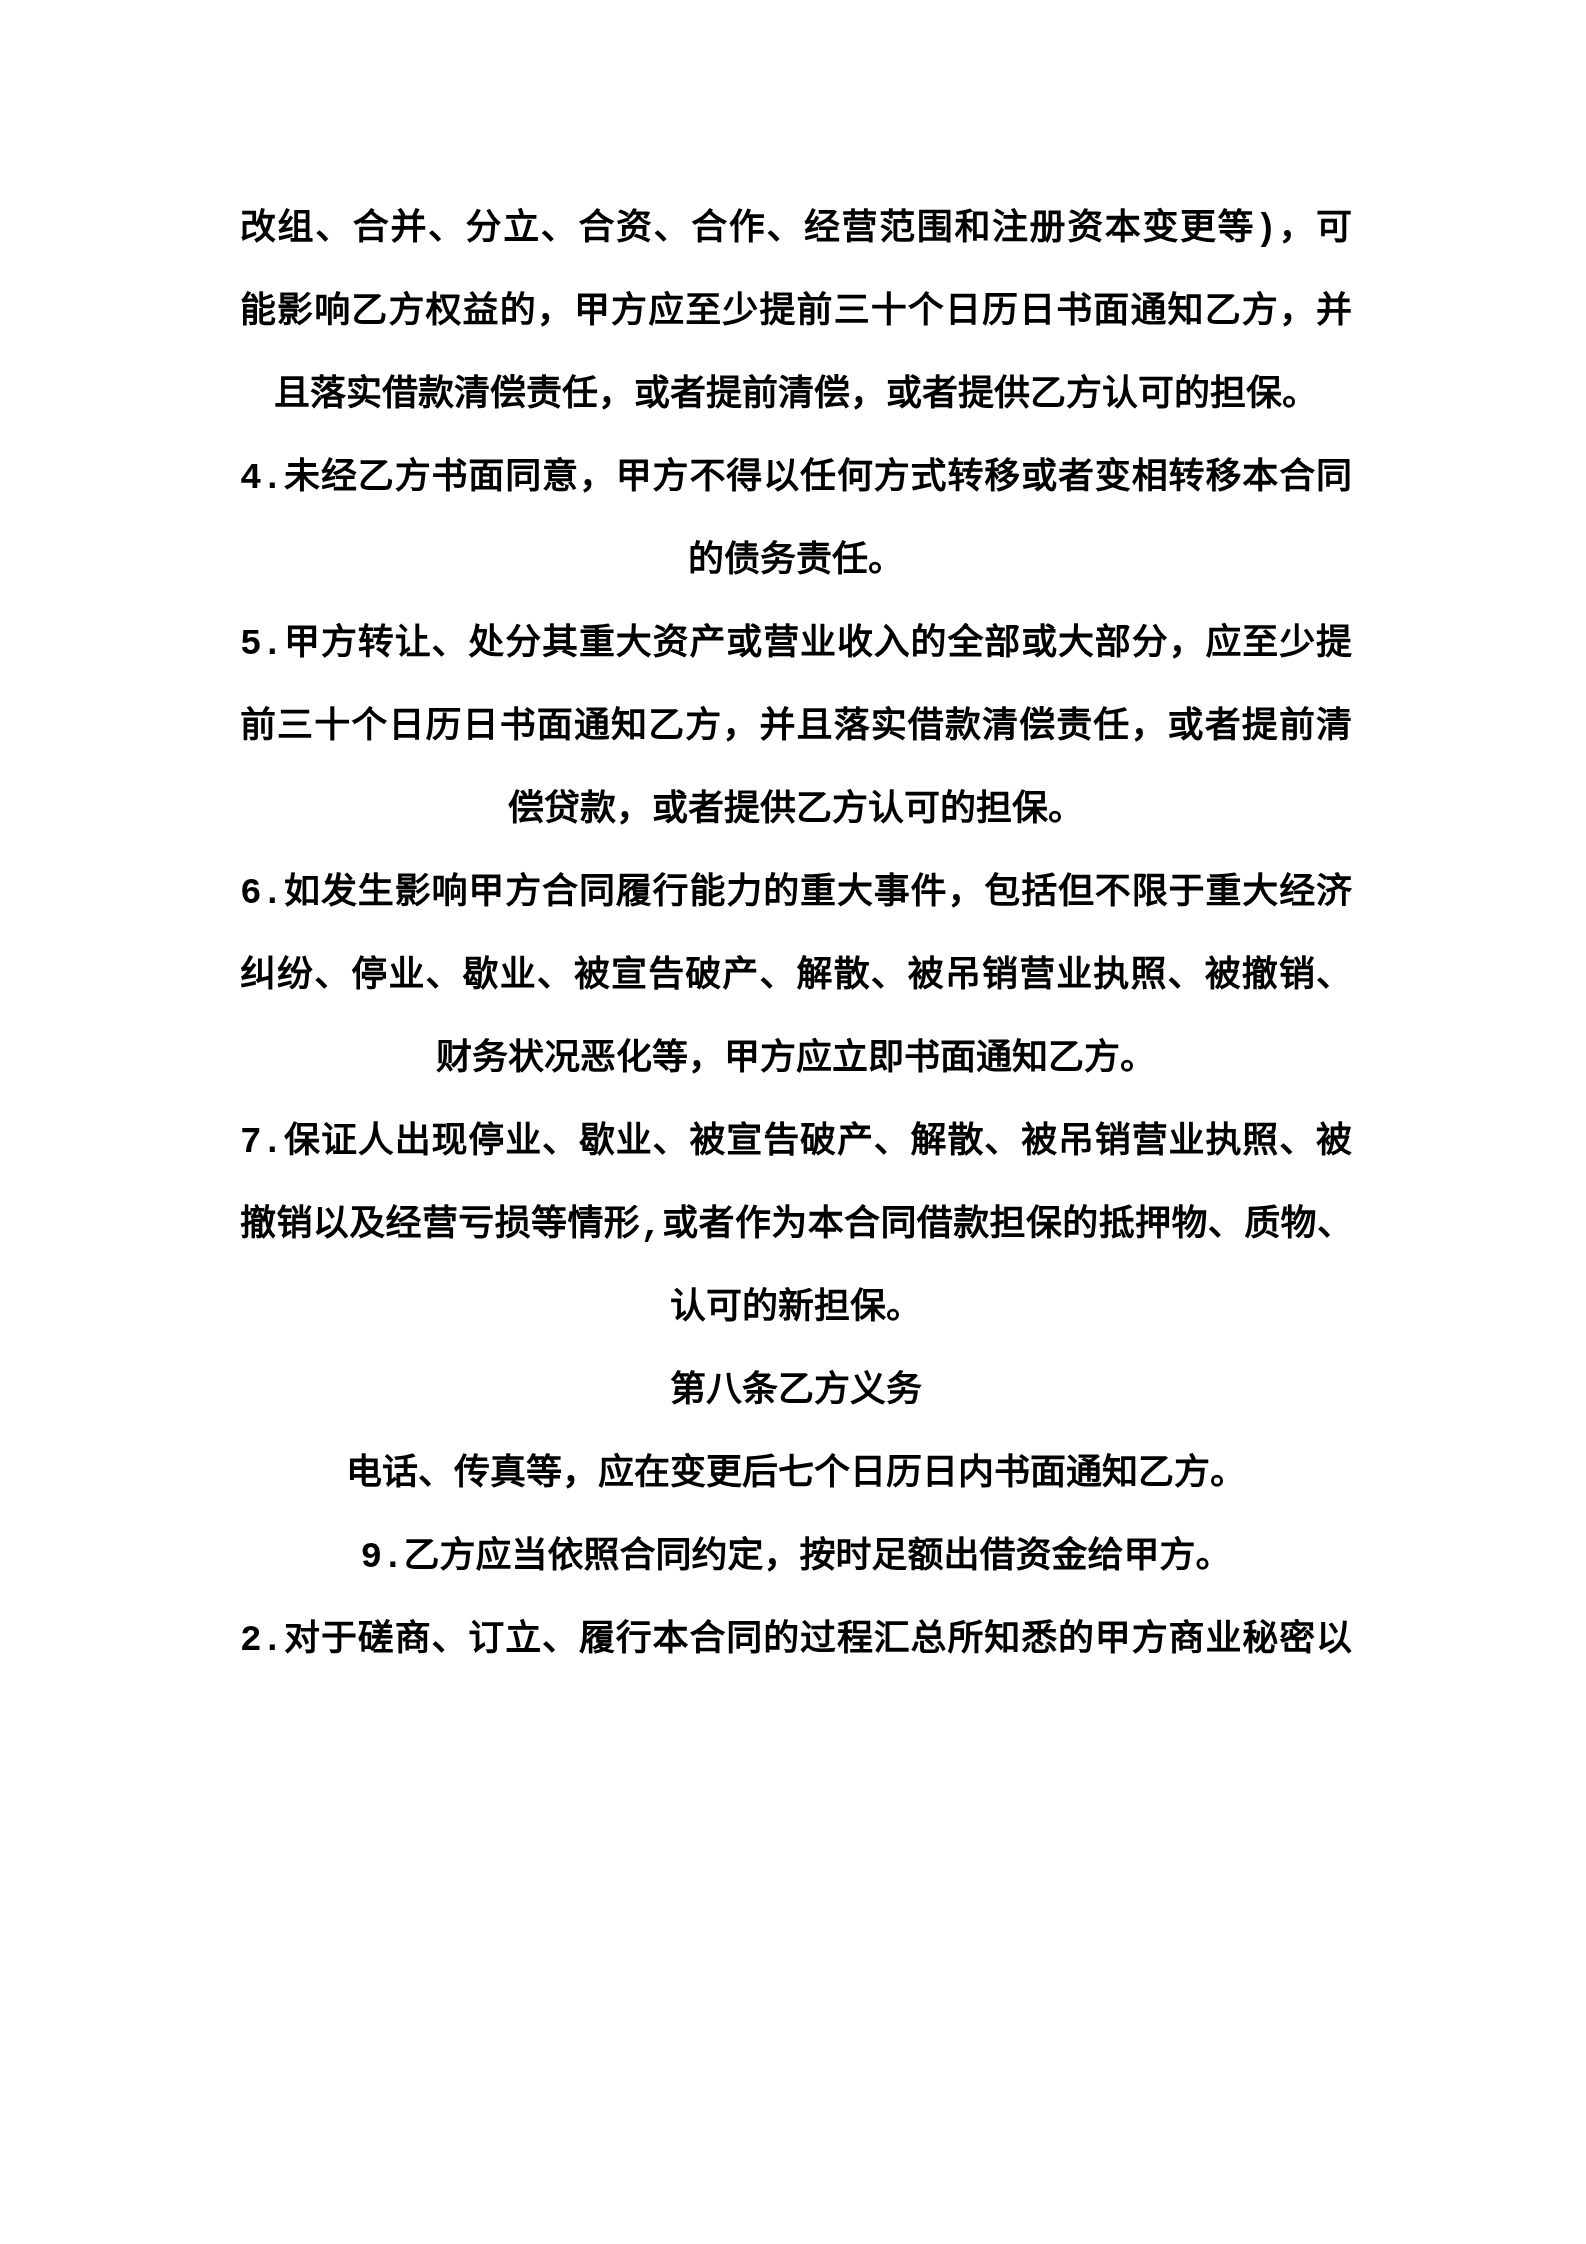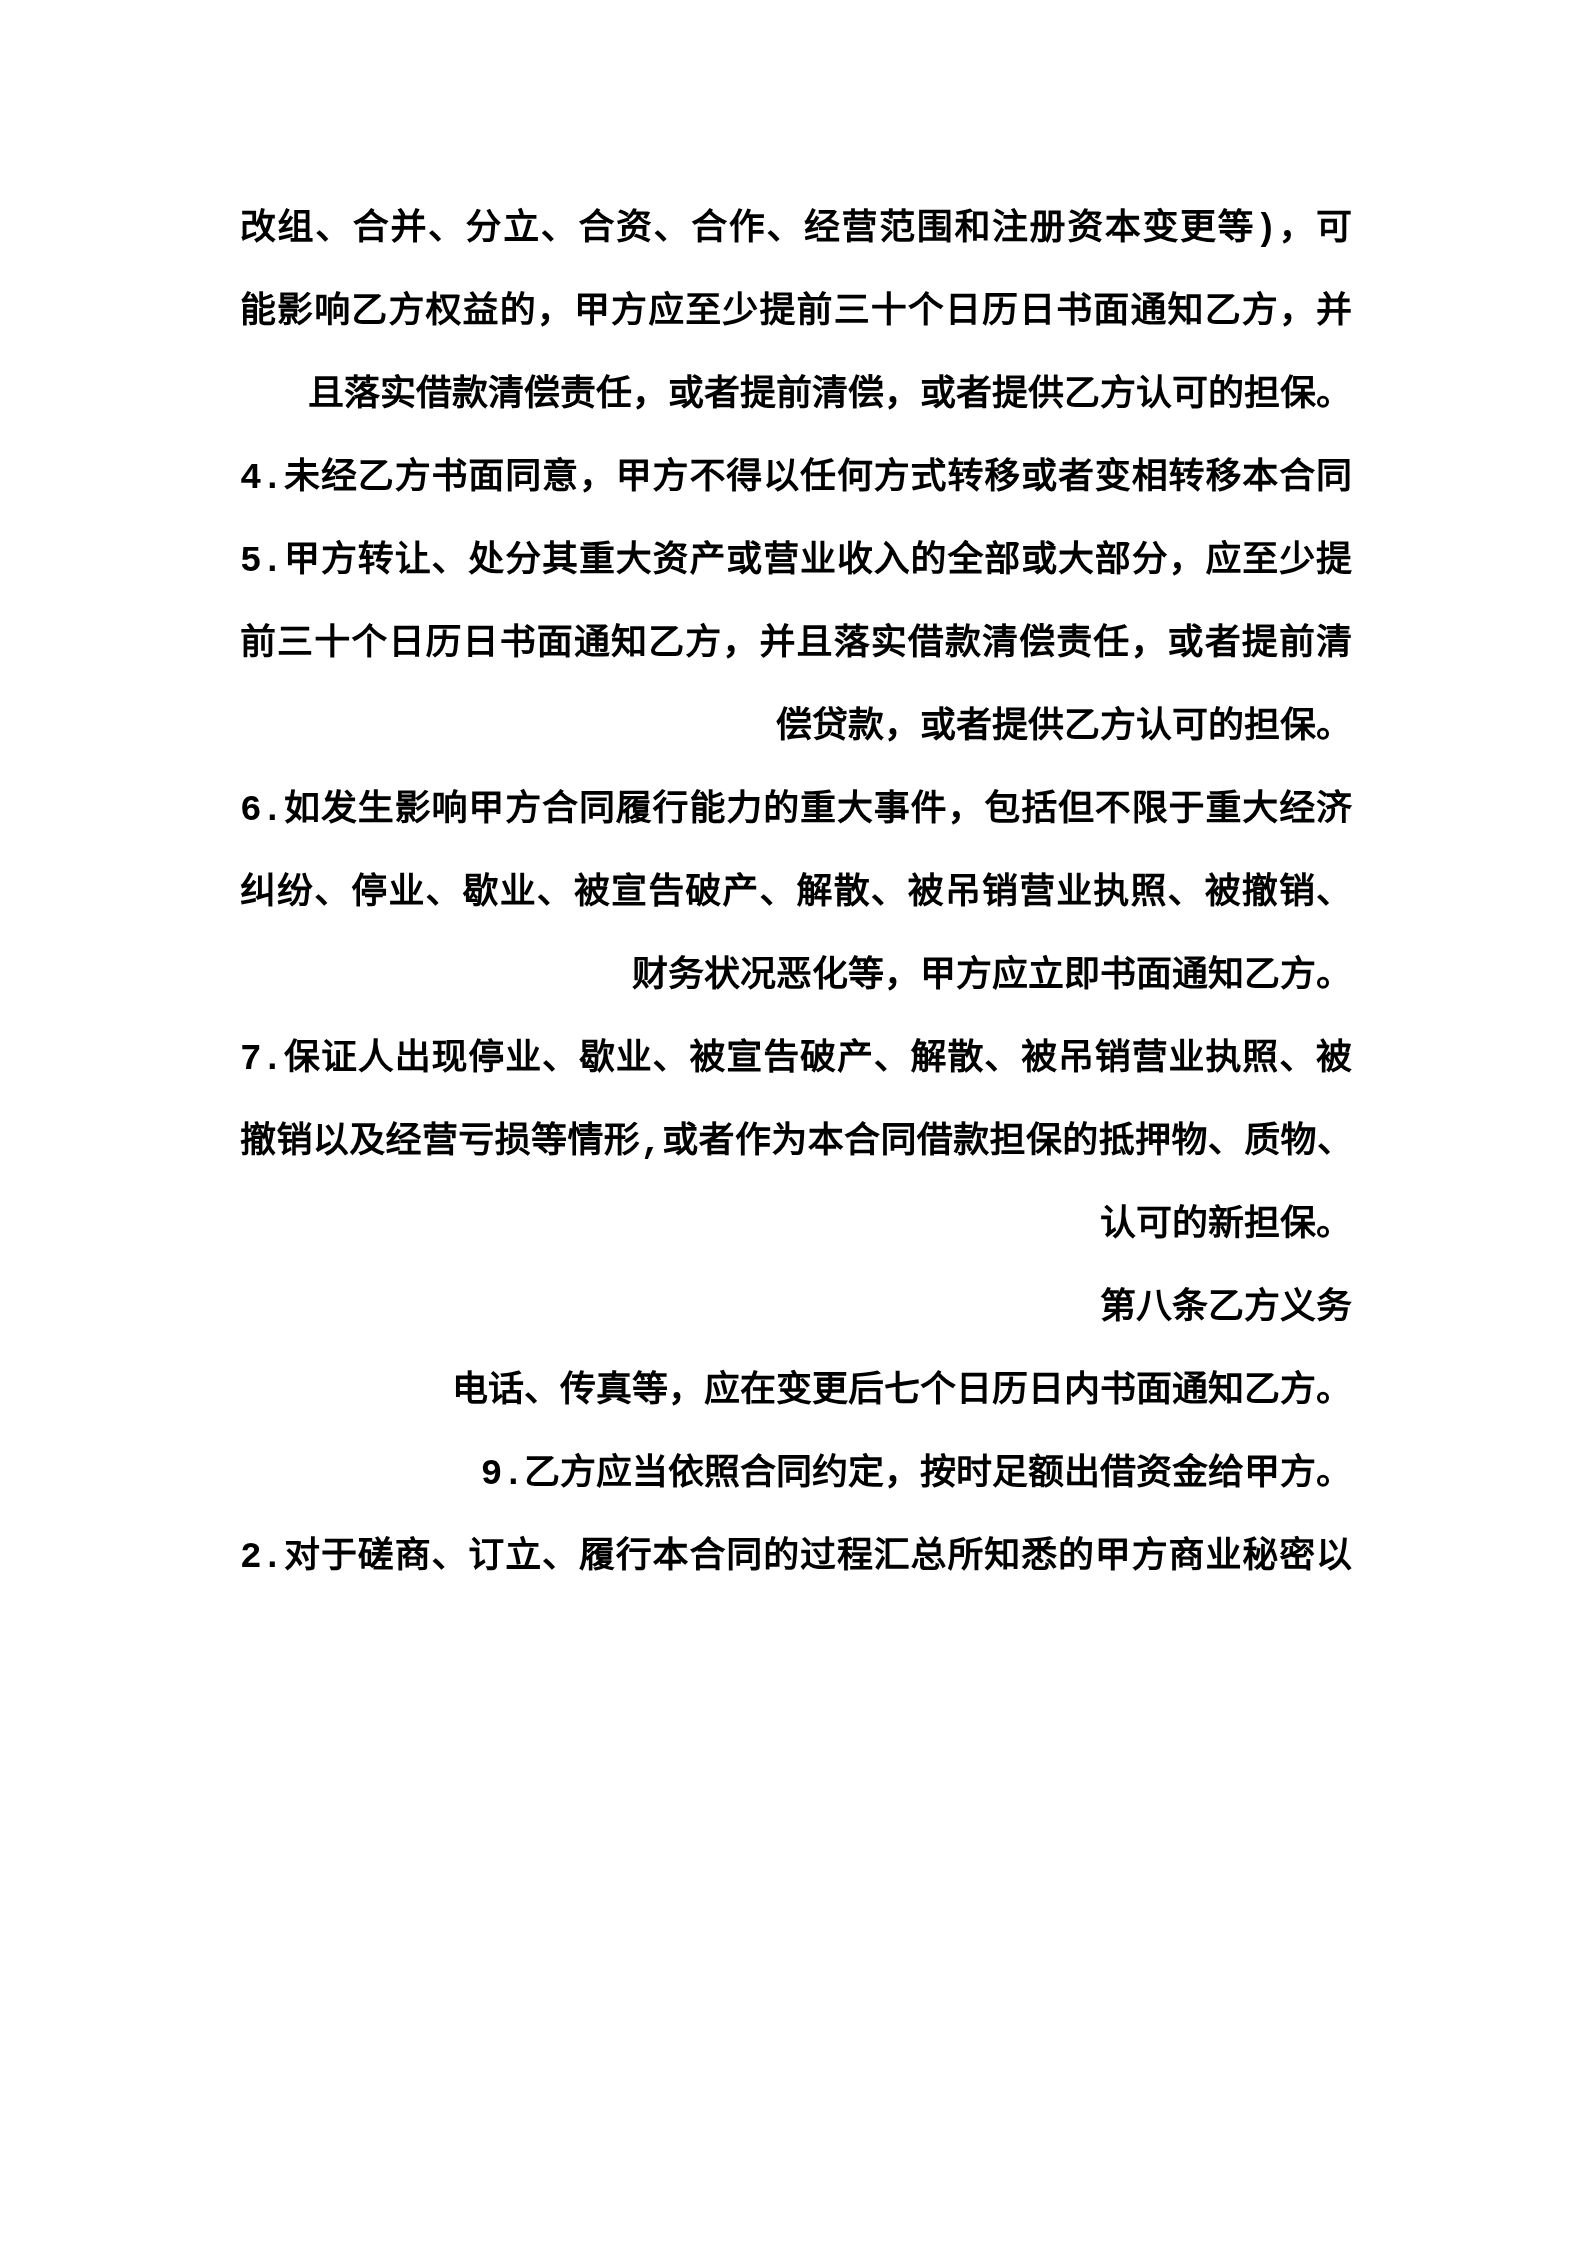--- a/index.html
+++ b/index.html
@@ -20,41 +20,42 @@
     top: 188px;
     width: 1112px;
     font-family: Liberation Mono, monospace;
     font-size: 36px;
     font-weight: 700;
     color: #000000;
     line-height: 83px;
   }
   .line {
     height: 83px;
-    text-align: right;
+    text-align: center;
     overflow: visible;
   }
   .line.justify {
     text-align: justify;
     text-align-last: justify;
     text-justify: inter-character;
   }
   .line.tight {
     letter-spacing: -1px;
   }
 </style>
 </head>
 <body>
 
 <div class="page">
   <div class="text-block">
       <div class="line justify">改组、合并、分立、合资、合作、经营范围和注册资本变更等)，可</div>
       <div class="line justify">能影响乙方权益的，甲方应至少提前三十个日历日书面通知乙方，并</div>
       <div class="line">且落实借款清偿责任，或者提前清偿，或者提供乙方认可的担保。</div>
       <div class="line justify">4.未经乙方书面同意，甲方不得以任何方式转移或者变相转移本合同</div>
+      <div class="line">的债务责任。</div>
       <div class="line justify">5.甲方转让、处分其重大资产或营业收入的全部或大部分，应至少提</div>
       <div class="line justify">前三十个日历日书面通知乙方，并且落实借款清偿责任，或者提前清</div>
       <div class="line">偿贷款，或者提供乙方认可的担保。</div>
       <div class="line justify">6.如发生影响甲方合同履行能力的重大事件，包括但不限于重大经济</div>
       <div class="line justify">纠纷、停业、歇业、被宣告破产、解散、被吊销营业执照、被撤销、</div>
       <div class="line">财务状况恶化等，甲方应立即书面通知乙方。</div>
       <div class="line justify">7.保证人出现停业、歇业、被宣告破产、解散、被吊销营业执照、被</div>
       <div class="line justify tight">撤销以及经营亏损等情形,或者作为本合同借款担保的抵押物、质物、</div>
       <div class="line">认可的新担保。</div>
       <div class="line">第八条乙方义务</div>

